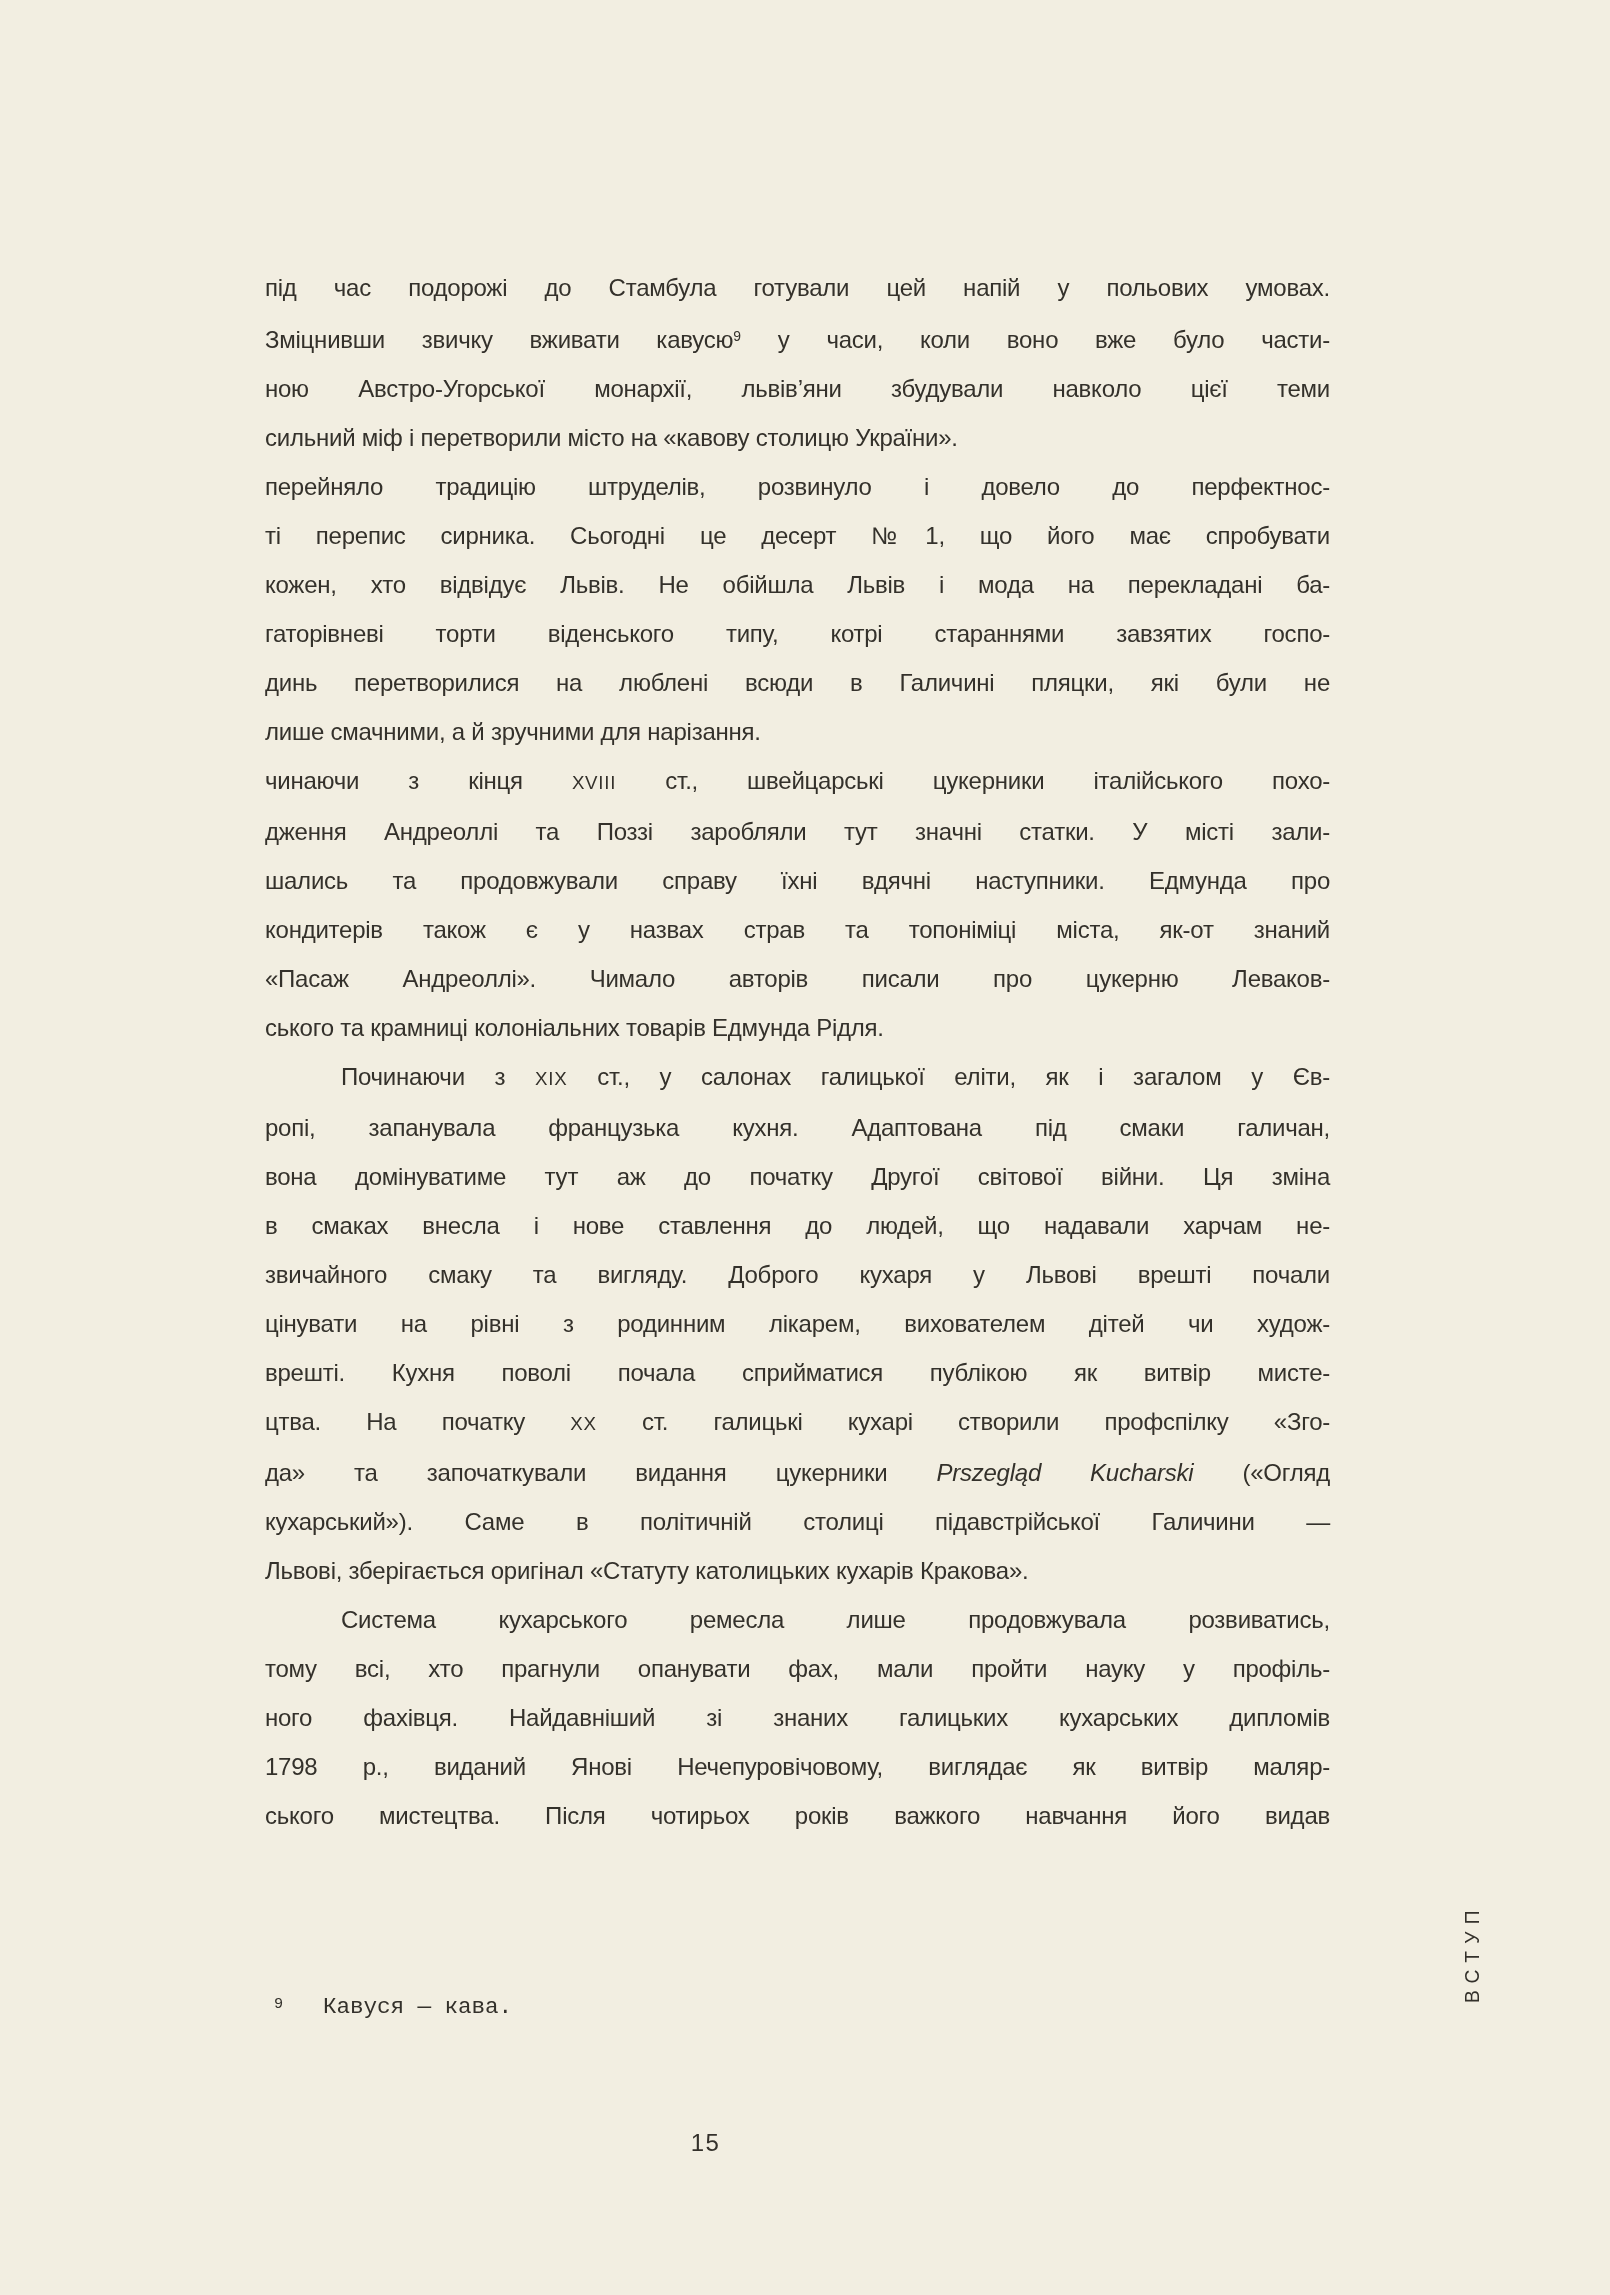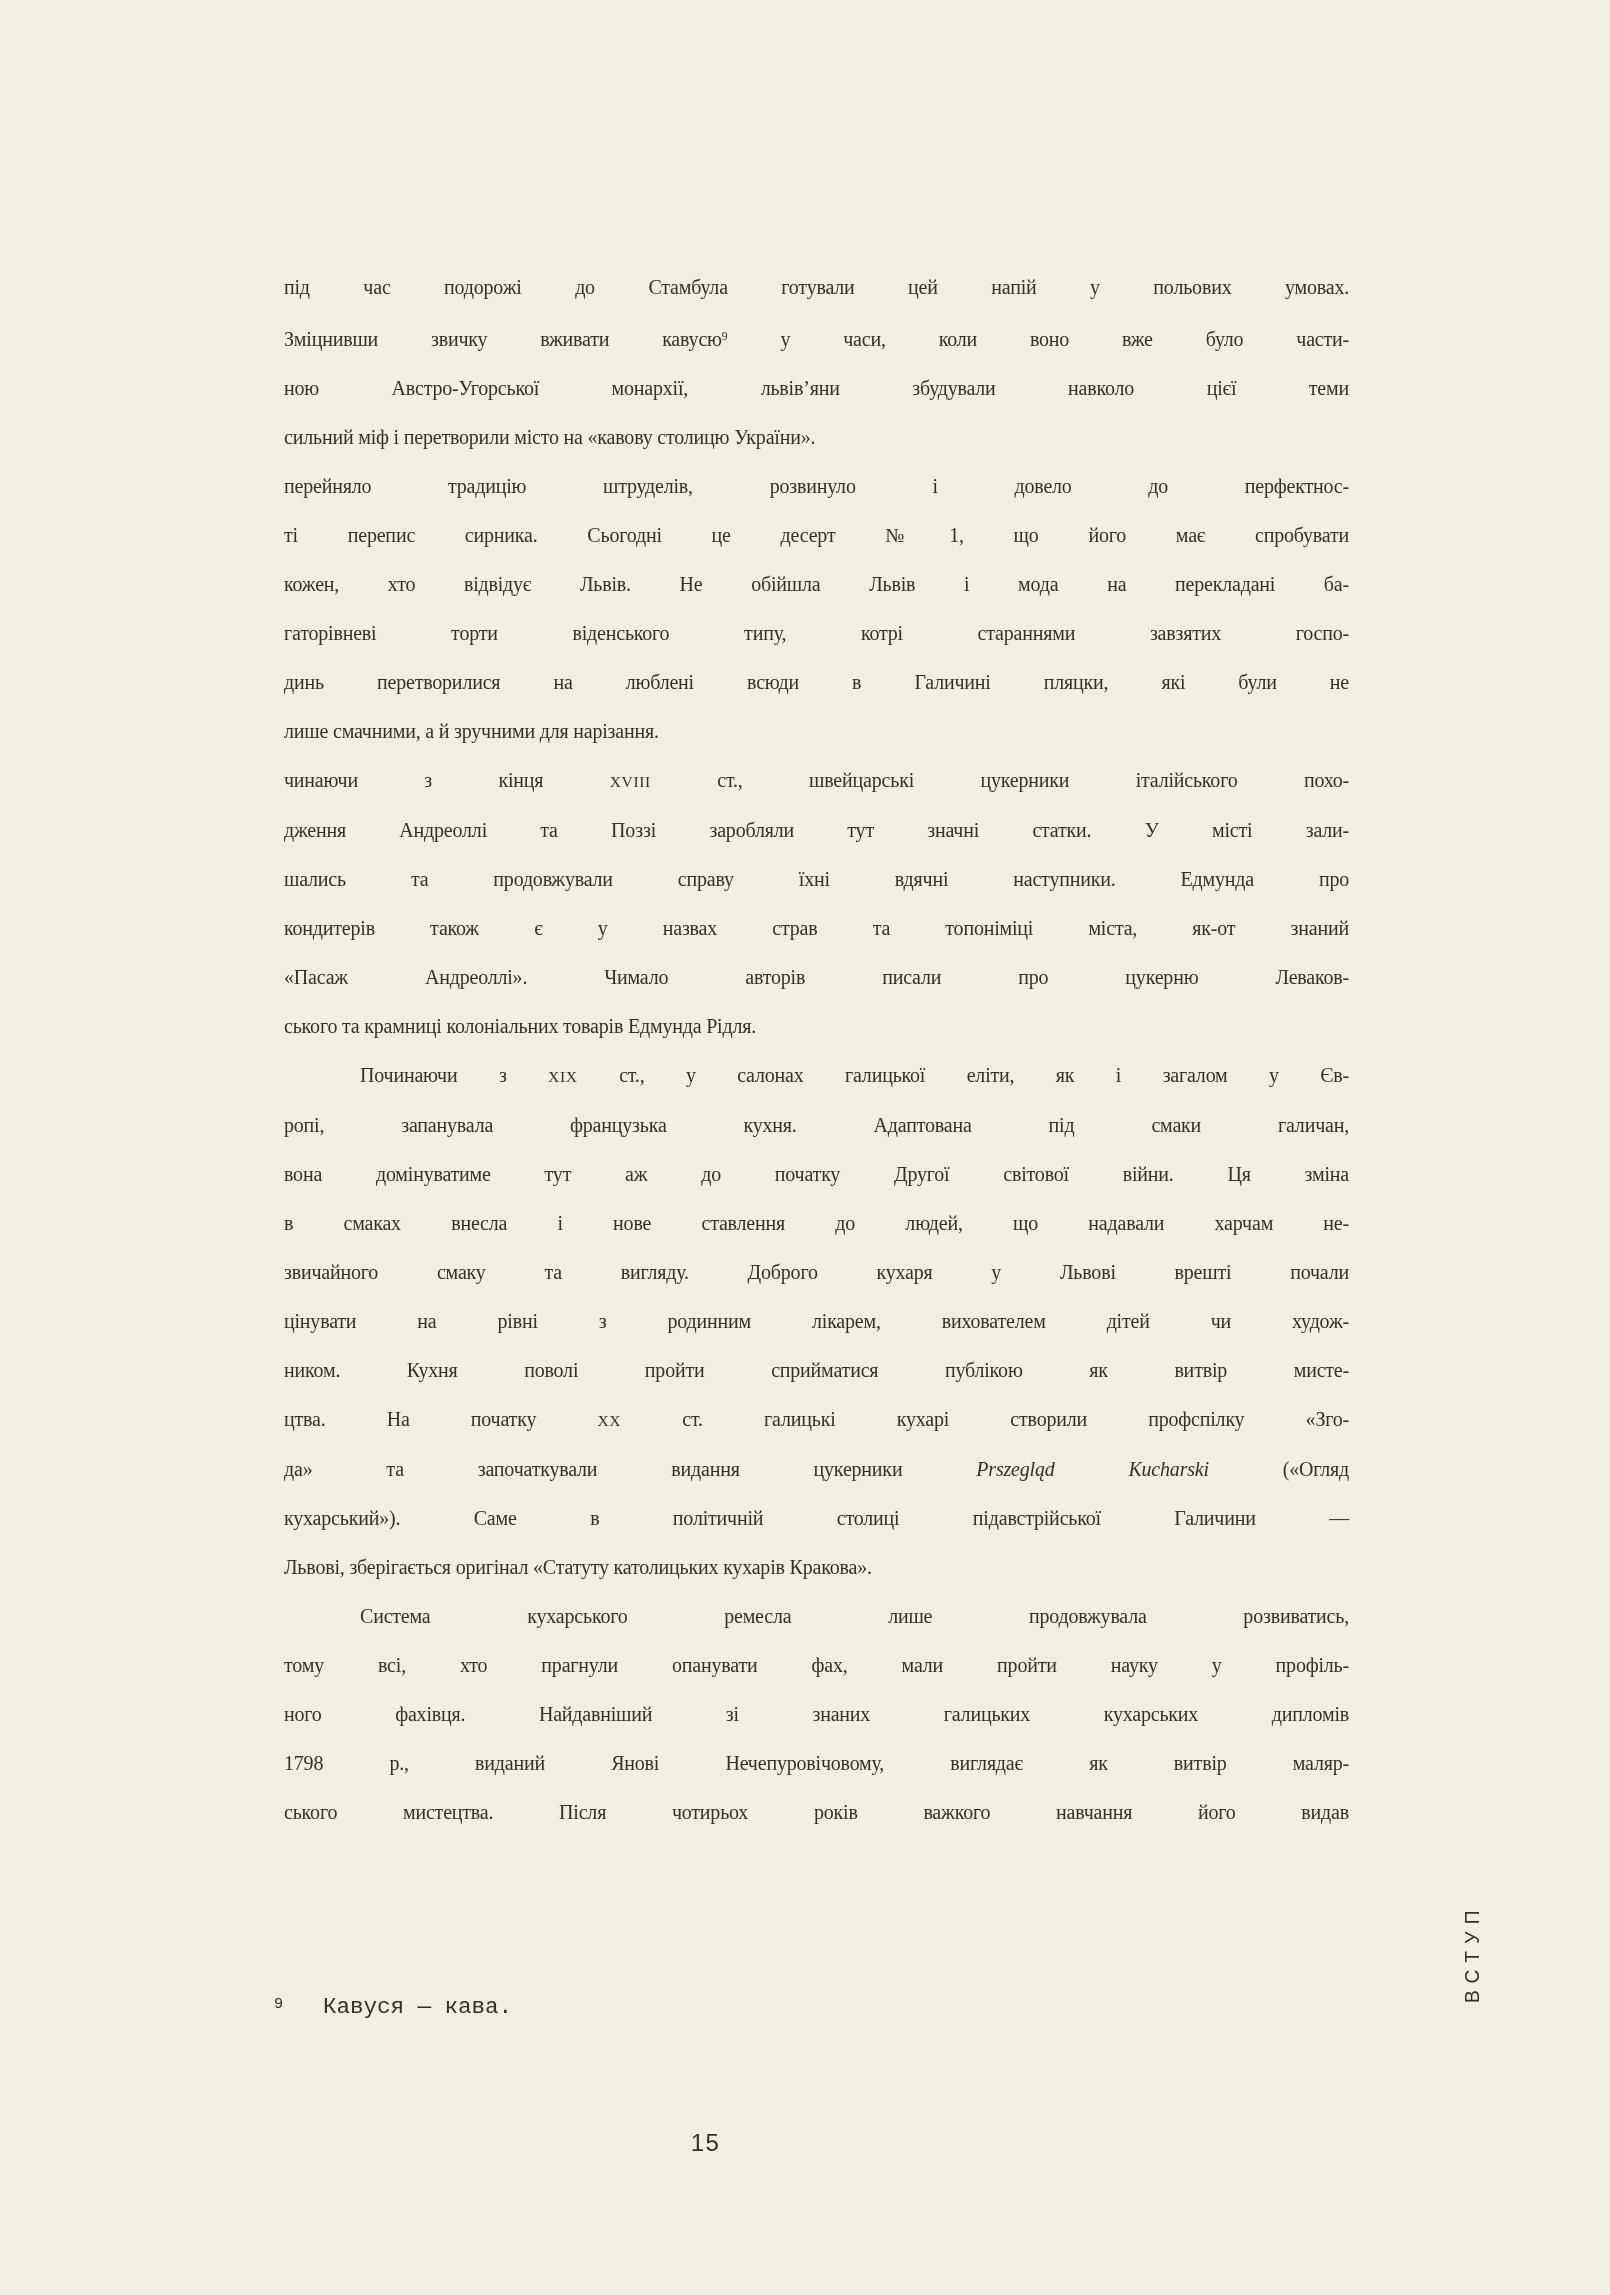--- a/index.html
+++ b/index.html
@@ -11,27 +11,26 @@
     color: #34312b;
     font-family: "Liberation Sans", "DejaVu Sans", sans-serif;
     overflow: hidden;
   }
   .page {
     position: absolute;
     inset: 0;
   }
   .body-text {
     position: absolute;
-    left: 284px;
+    left: 265px;
     top: 263px;
     width: 1065px;
-    font-size: 20px;
+    font-size: 24px;
     line-height: 49px;
     letter-spacing: -0.01em;
-    font-family: Liberation Serif, serif;
   }
   .line {
     text-align: justify;
     text-align-last: justify;
     -moz-text-align-last: justify;
   }
   .line.para-end {
     text-align-last: left;
     -moz-text-align-last: left;
   }
@@ -95,21 +94,21 @@
       <div class="line"><span>шались та продовжували справу їхні вдячні наступники. Едмунда про</span></div>
       <div class="line"><span>кондитерів також є у назвах страв та топоніміці міста, як-от знаний</span></div>
       <div class="line"><span>«Пасаж Андреоллі». Чимало авторів писали про цукерню Леваков-</span></div>
       <div class="line para-end"><span>ського та крамниці колоніальних товарів Едмунда Рідля.</span></div>
       <div class="line indent"><span>Починаючи з </span><span class="sc">XIX</span><span> ст., у салонах галицької еліти, як і загалом у Єв-</span></div>
       <div class="line"><span>ропі, запанувала французька кухня. Адаптована під смаки галичан,</span></div>
       <div class="line"><span>вона домінуватиме тут аж до початку Другої світової війни. Ця зміна</span></div>
       <div class="line"><span>в смаках внесла і нове ставлення до людей, що надавали харчам не-</span></div>
       <div class="line"><span>звичайного смаку та вигляду. Доброго кухаря у Львові врешті почали</span></div>
       <div class="line"><span>цінувати на рівні з родинним лікарем, вихователем дітей чи худож-</span></div>
-      <div class="line"><span>ником. Кухня поволі пройти сприйматися публікою як витвір мисте-</span></div>
+      <div class="line"><span>врешті. Кухня поволі почала сприйматися публікою як витвір мисте-</span></div>
       <div class="line"><span>цтва. На початку </span><span class="sc">XX</span><span> ст. галицькі кухарі створили профспілку «Зго-</span></div>
       <div class="line"><span>да» та започаткували видання цукерники </span><span class="italic">Prszegląd Kucharski</span><span> («Огляд</span></div>
       <div class="line"><span>кухарський»). Саме в політичній столиці підавстрійської Галичини —</span></div>
       <div class="line para-end"><span>Львові, зберігається оригінал «Статуту католицьких кухарів Кракова».</span></div>
       <div class="line indent"><span>Система кухарського ремесла лише продовжувала розвиватись,</span></div>
       <div class="line"><span>тому всі, хто прагнули опанувати фах, мали пройти науку у профіль-</span></div>
       <div class="line"><span>ного фахівця. Найдавніший зі знаних галицьких кухарських дипломів</span></div>
       <div class="line"><span>1798 р., виданий Янові Нечепуровічовому, виглядає як витвір маляр-</span></div>
       <div class="line"><span>ського мистецтва. Після чотирьох років важкого навчання його видав</span></div>
     </div>

